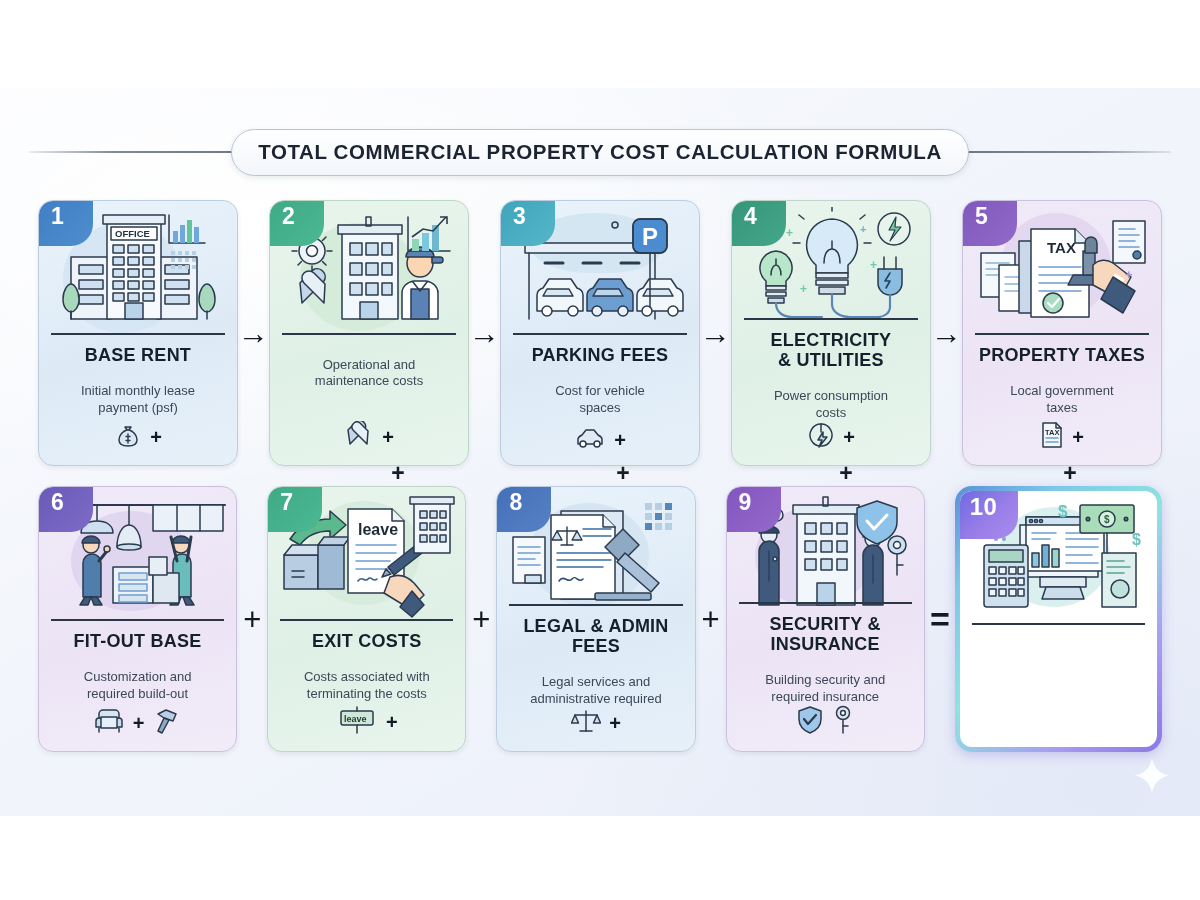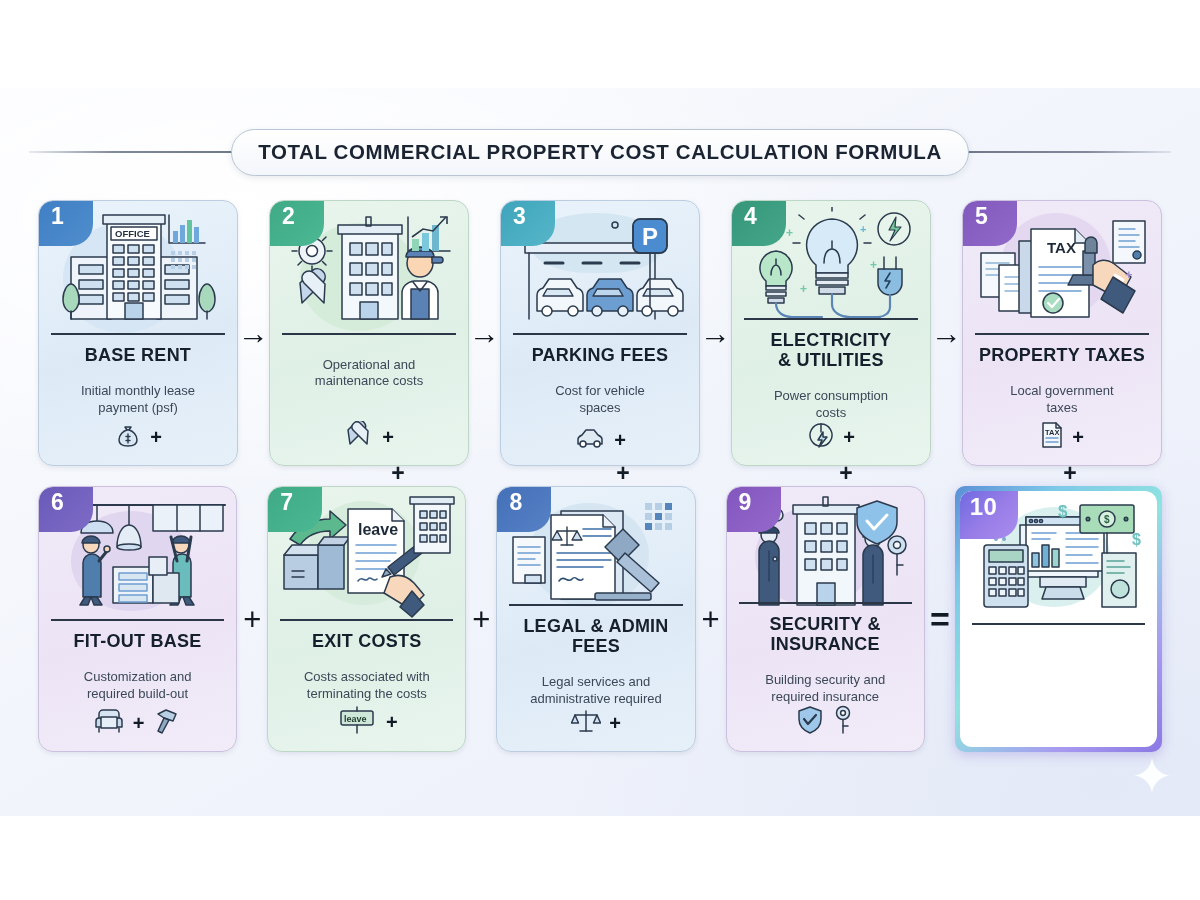--- a/index.html
+++ b/index.html
@@ -110,21 +110,21 @@
   .card.blue   { background: linear-gradient(165deg,#eaf3fb 0%, #ddeaf6 55%, #e6f0f9 100%); border-color:#bdcde0; }
   .card.green  { background: linear-gradient(165deg,#e9f5ec 0%, #dff0e6 55%, #e8f5ee 100%); border-color:#bdd6c6; }
   .card.purple { background: linear-gradient(165deg,#f0eaf8 0%, #ece4f5 55%, #f2ecf9 100%); border-color:#cbc0de; }
 
   
   .card.final {
     border: none;
     padding: 5px;
     background: linear-gradient(135deg,#5b8fd6 0%, #7ec9e8 22%, #8fe3e0 48%, #a79af0 78%, #8b79e3 100%);
     box-shadow: 0 3px 12px rgba(110,90,200,0.28);
-    border-radius: 10px;
+    border-radius: 17px;
   }
   .card.final .final-inner {
     background: #ffffff;
     border-radius: 12px;
     width: 100%; height: 100%;
     display: flex;
     flex-direction: column;
     overflow: hidden;
     position: relative;
   }

